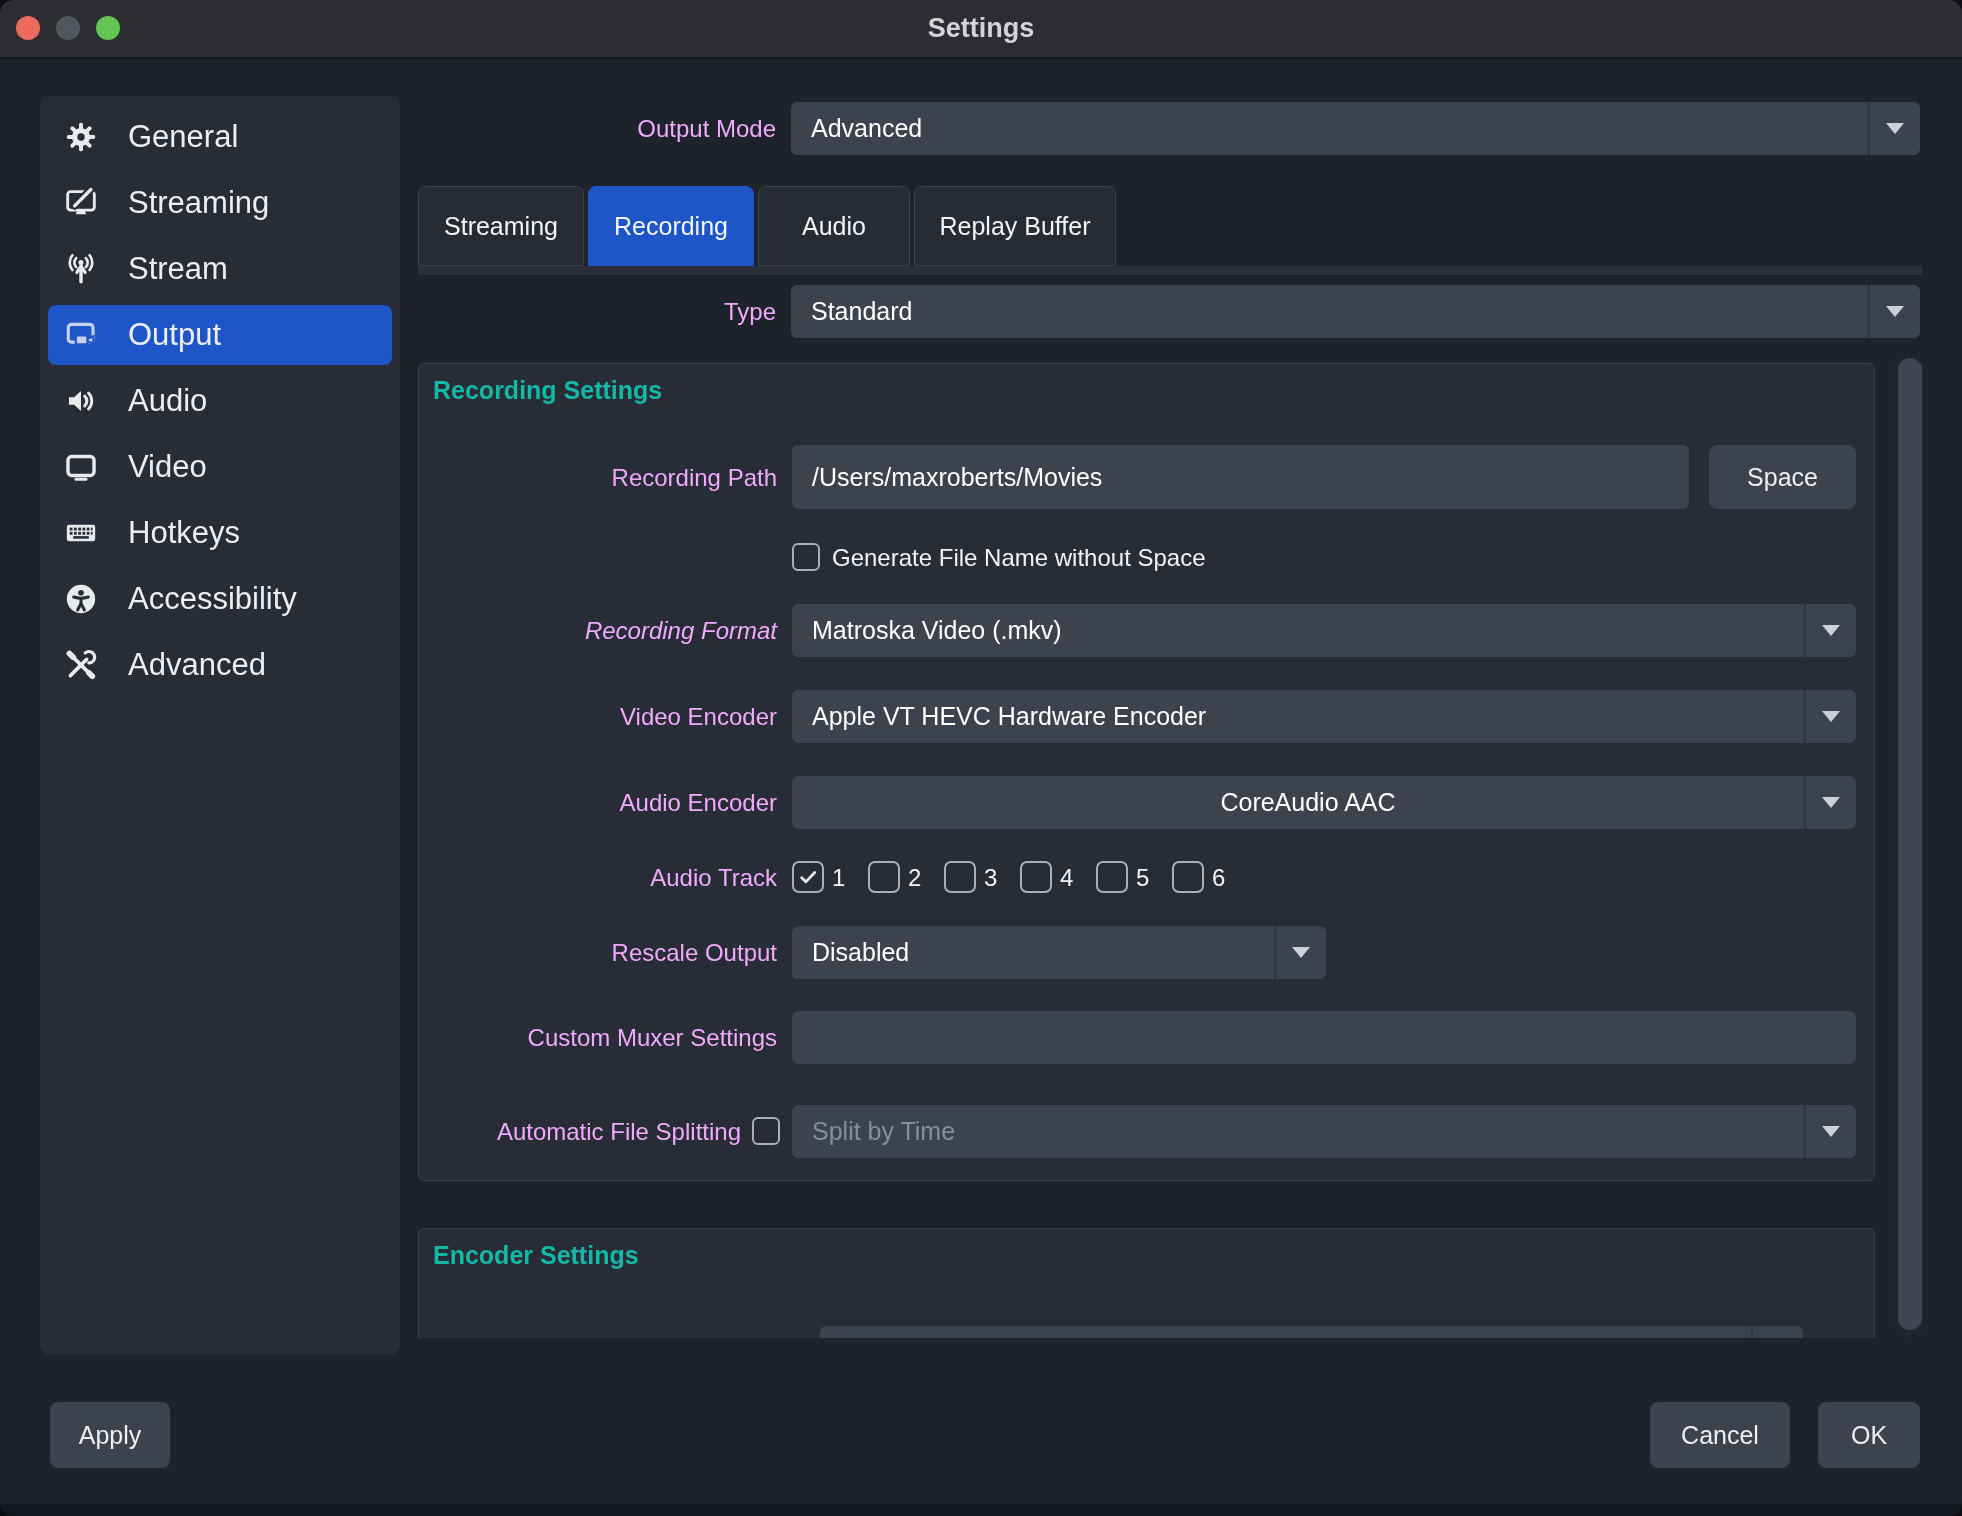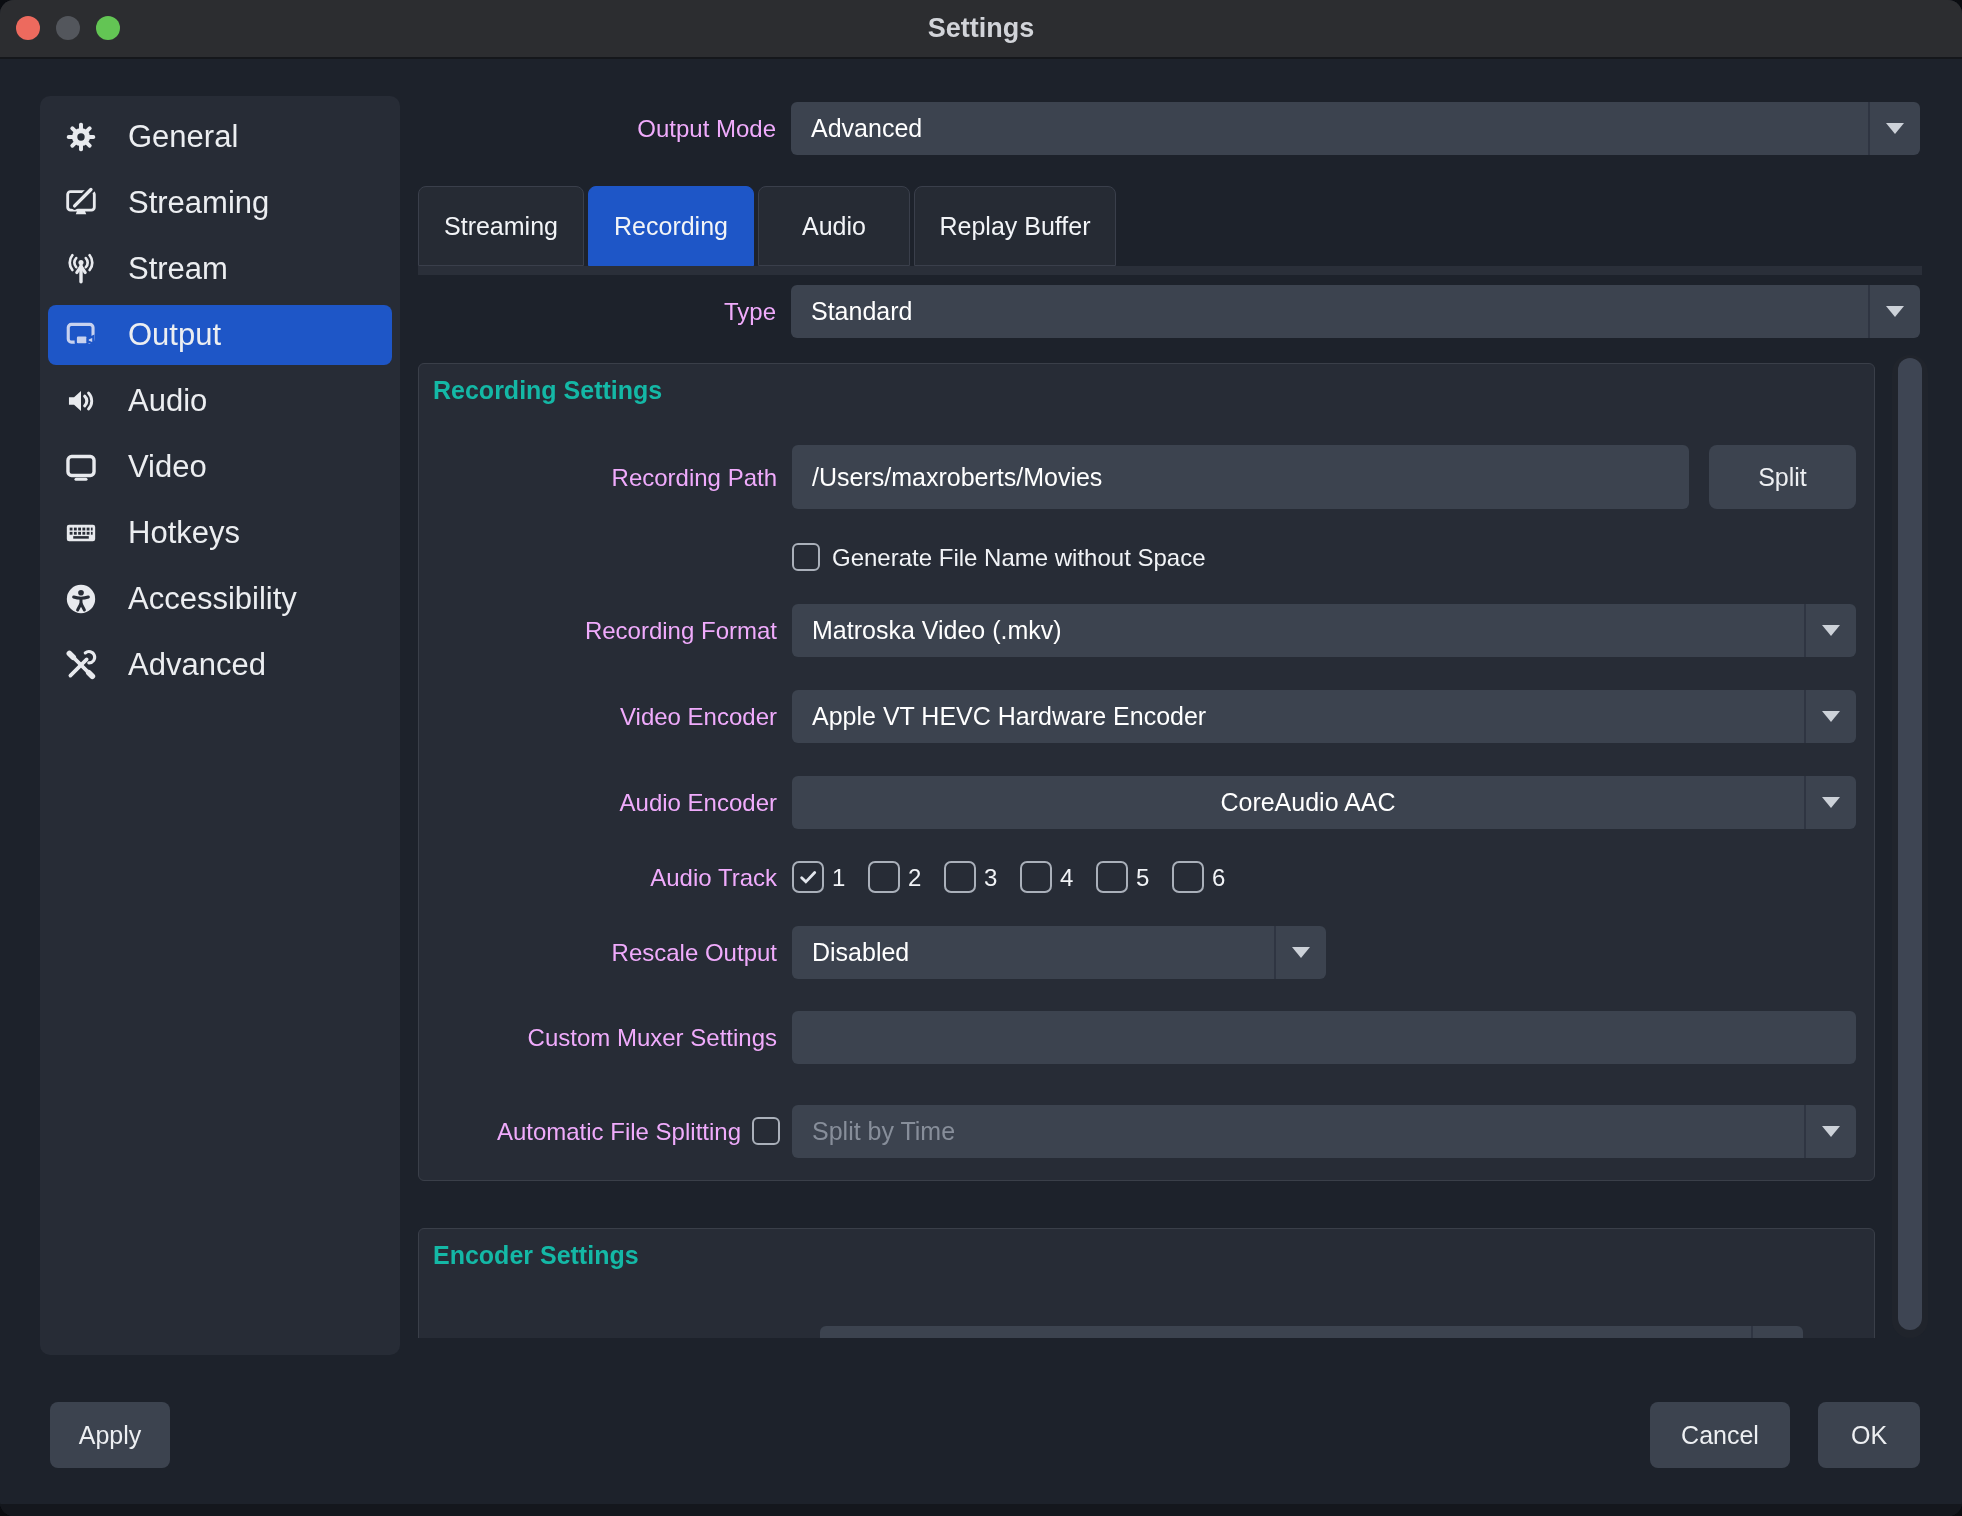--- a/index.html
+++ b/index.html
@@ -215,26 +215,26 @@
       </span>
   </div>
 
   <div class="viewport">
 
     <section class="panel" style="top:3px;height:818px;">
       <h2>Recording Settings</h2>
 
       <div class="label" style="top:99px;">Recording Path</div>
       <div class="inp" style="left:373px;top:81px;width:897px;height:64px;">/Users/maxroberts/Movies</div>
-      <div class="btn" style="left:1290px;top:81px;width:147px;height:64px;">Split</div>
+      <div class="btn" style="left:1290px;top:81px;width:147px;height:64px;">Space</div>
 
       <span class="cb" style="left:373px;top:179px;width:28px;height:28px;"></span>
       <span class="cb-label" style="left:413px;top:179px;">Generate File Name without Space</span>
 
-      <div class="label" style="top:252px;">Recording Format</div>
+      <div class="label" style="top:252px;font-style:italic;">Recording Format</div>
       <div class="dd" style="left:373px;top:240px;width:1064px;height:53px;">
         <span class="dd-text">Matroska Video (.mkv)</span>
         <span class="dd-sep"></span>
         <span class="dd-arrow-box">
             <i class="tri"></i>
           </span>
       </div>
 
       <div class="label" style="top:338px;">Video Encoder</div>
       <div class="dd" style="left:373px;top:326px;width:1064px;height:53px;">

